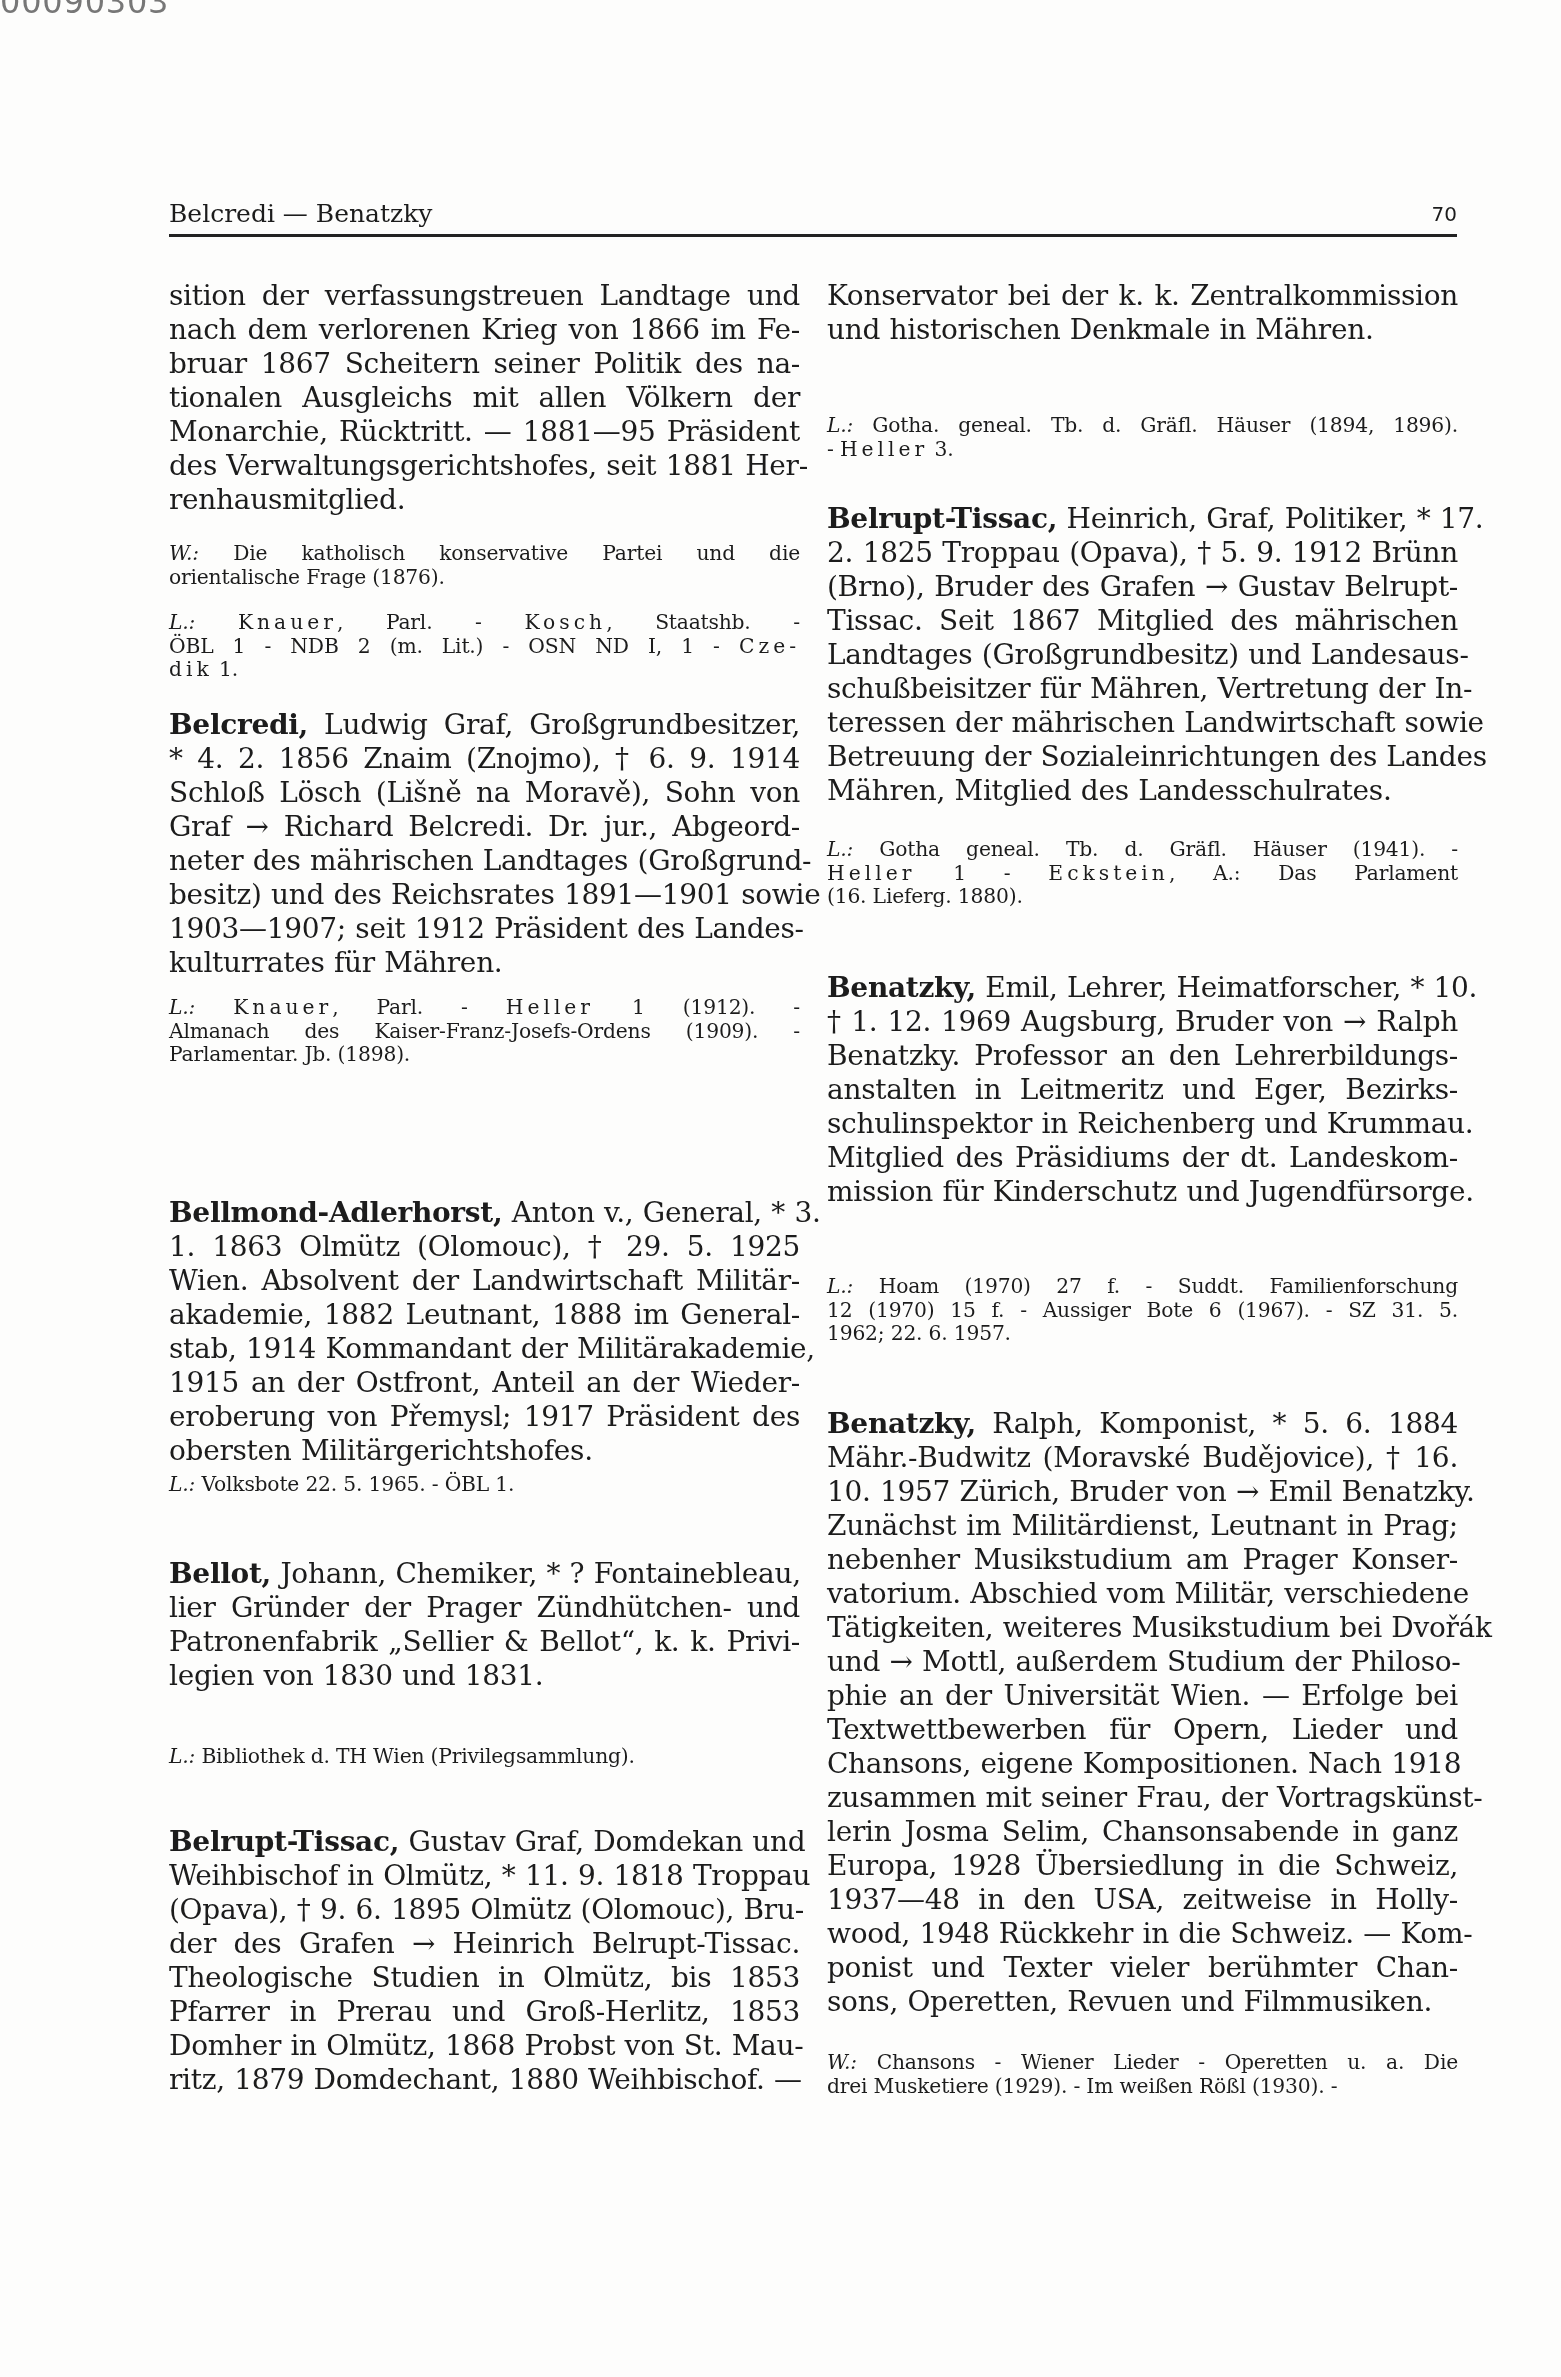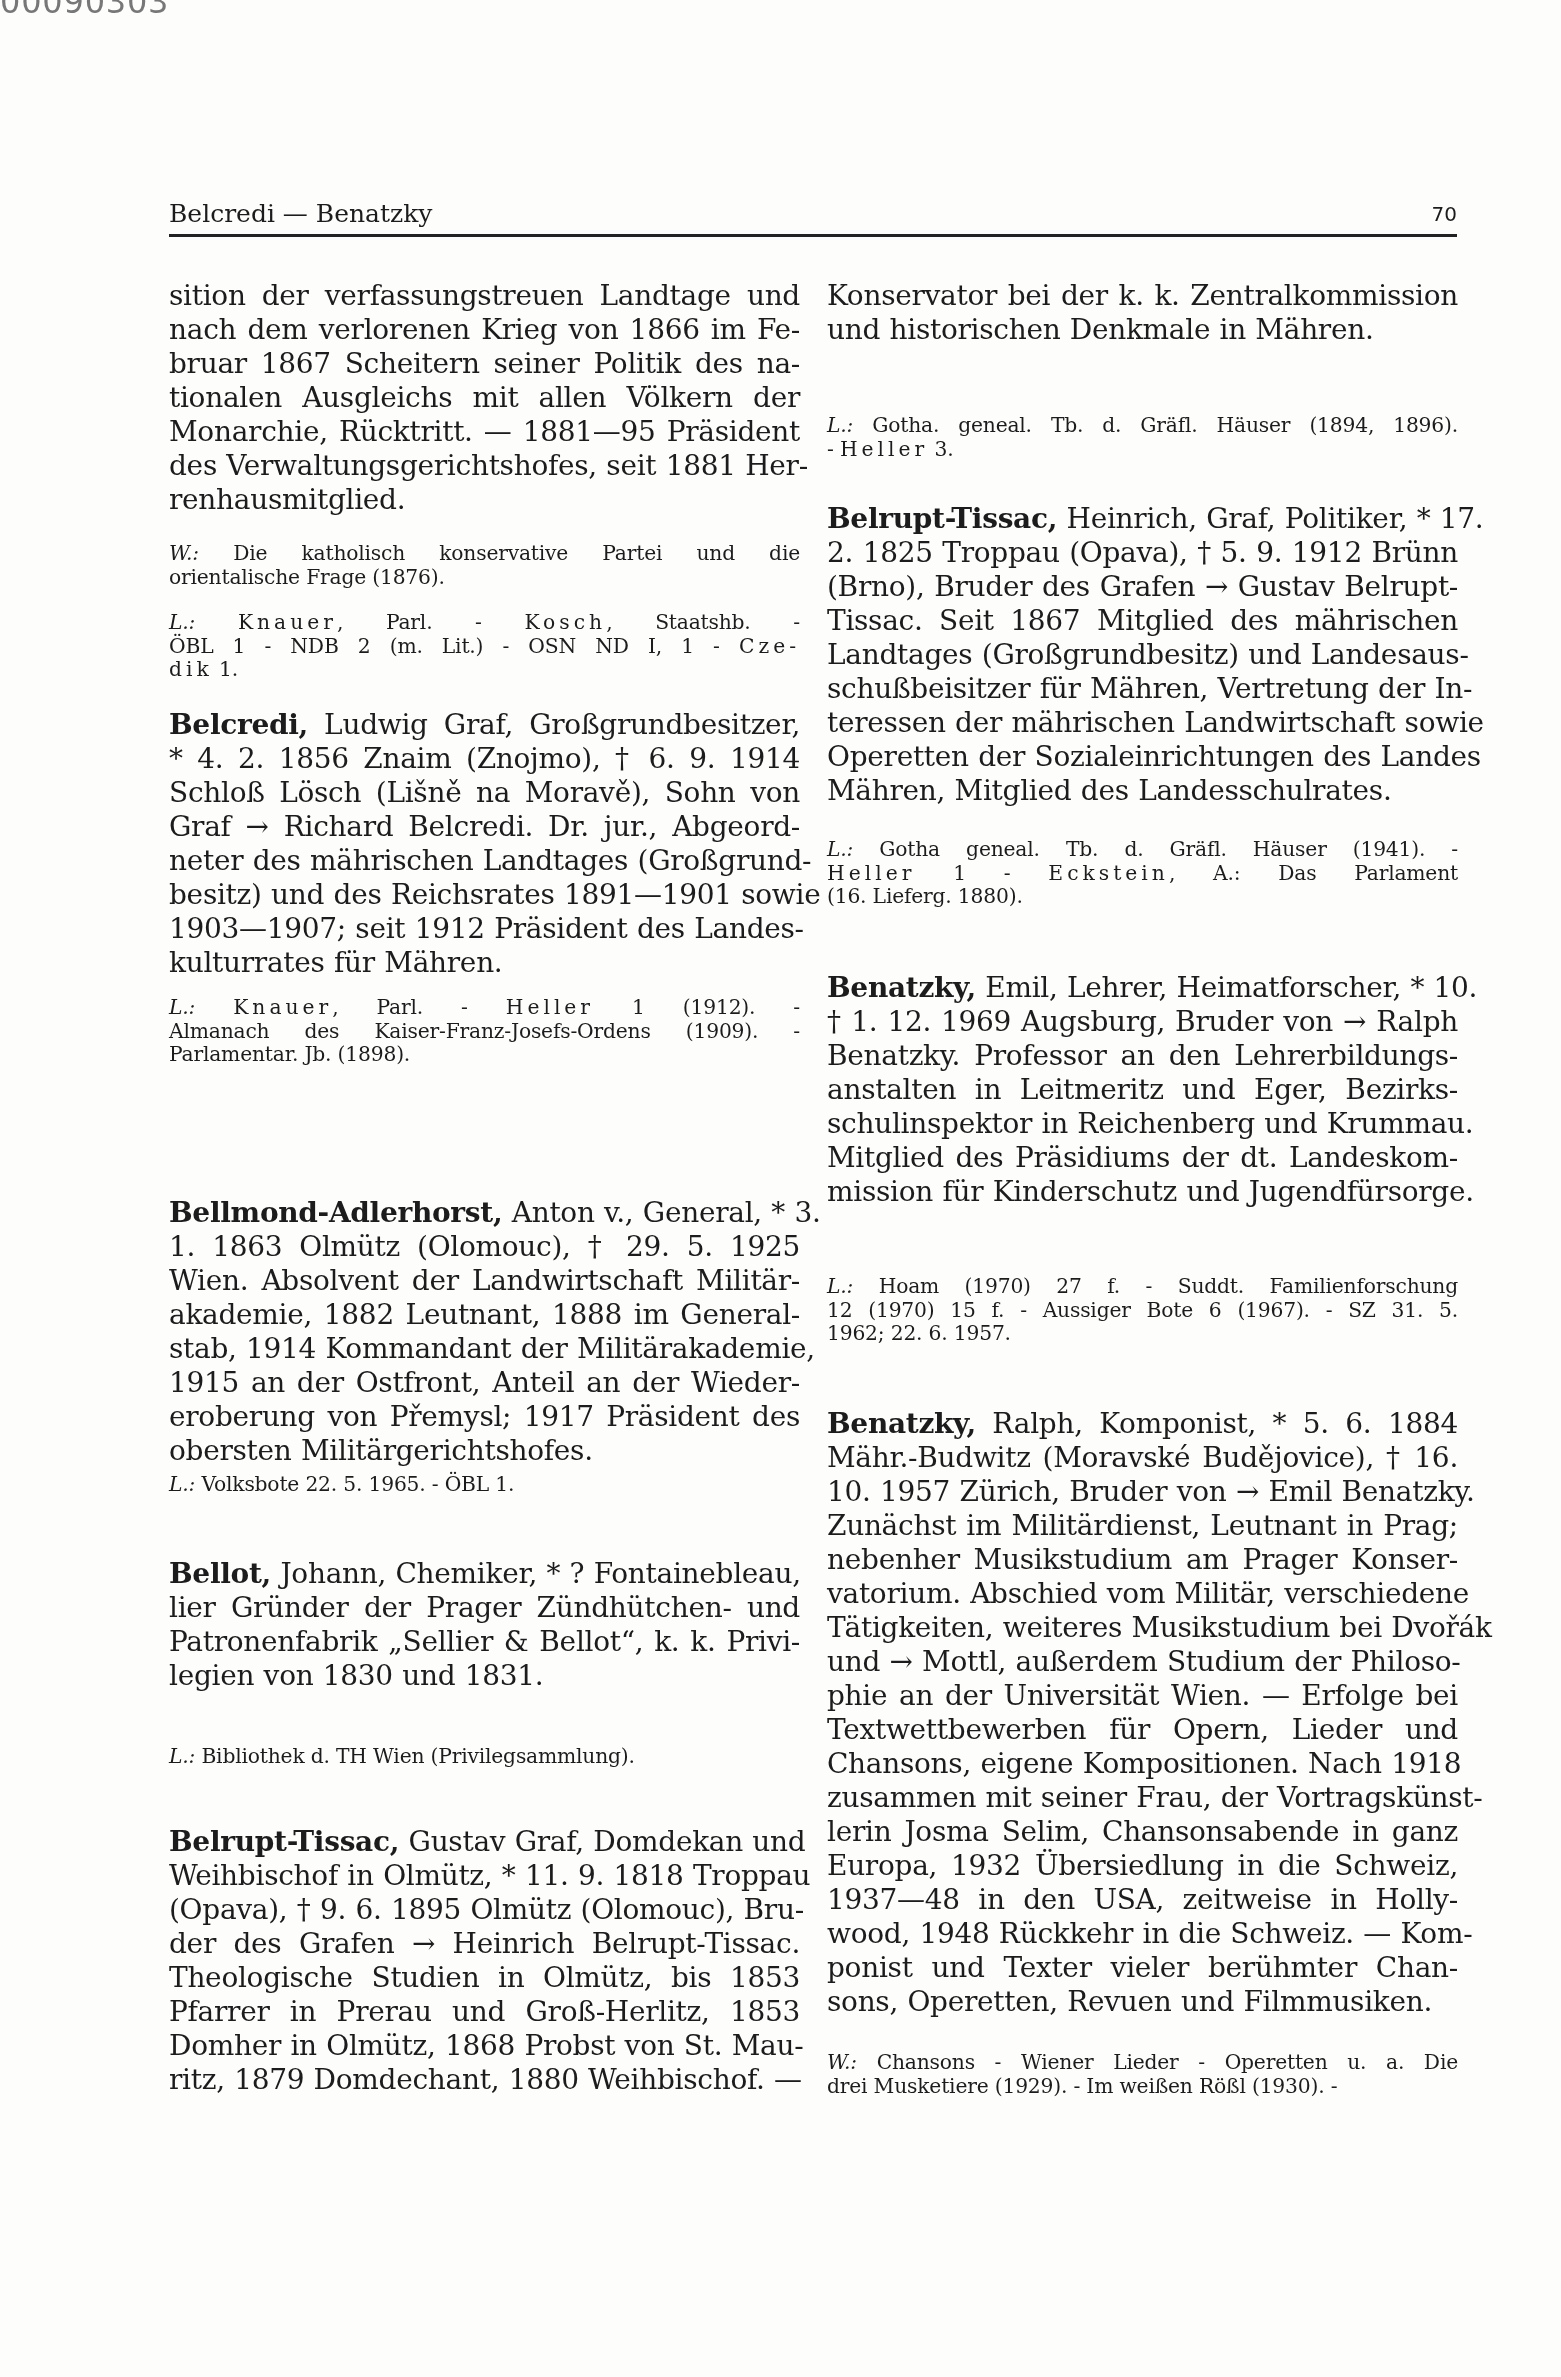--- a/index.html
+++ b/index.html
@@ -137,21 +137,21 @@
     </div>
 
   <div class="block body" style="top:502px">
       <span class="line"><span class="hw">Belrupt-Tissac,</span> Heinrich, Graf, Politiker, * 17.</span>
       <span class="line">2. 1825 Troppau (Opava), † 5. 9. 1912 Brünn</span>
       <span class="line">(Brno), Bruder des Grafen → Gustav Belrupt-</span>
       <span class="line">Tissac. Seit 1867 Mitglied des mährischen</span>
       <span class="line">Landtages (Großgrundbesitz) und Landesaus-</span>
       <span class="line">schußbeisitzer für Mähren, Vertretung der In-</span>
       <span class="line">teressen der mährischen Landwirtschaft sowie</span>
-      <span class="line">Operetten der Sozialeinrichtungen des Landes</span>
+      <span class="line">Betreuung der Sozialeinrichtungen des Landes</span>
       <span class="line last">Mähren, Mitglied des Landesschulrates.</span>
     </div>
   <div class="block src" style="top:838px">
       <span class="line"><span class="lab">L.: </span>Gotha geneal. Tb. d. Gräfl. Häuser (1941). -</span>
       <span class="line"><span class="sp">Heller</span> 1 - <span class="sp">Eckstein</span>, A.: Das Parlament</span>
       <span class="line last">(16. Lieferg. 1880).</span>
     </div>
 
   <div class="block body" style="top:971px">
       <span class="line"><span class="hw">Benatzky,</span> Emil, Lehrer, Heimatforscher, * 10.</span>
@@ -175,21 +175,21 @@
       <span class="line">Zunächst im Militärdienst, Leutnant in Prag;</span>
       <span class="line">nebenher Musikstudium am Prager Konser-</span>
       <span class="line">vatorium. Abschied vom Militär, verschiedene</span>
       <span class="line">Tätigkeiten, weiteres Musikstudium bei Dvořák</span>
       <span class="line">und → Mottl, außerdem Studium der Philoso-</span>
       <span class="line">phie an der Universität Wien. — Erfolge bei</span>
       <span class="line">Textwettbewerben für Opern, Lieder und</span>
       <span class="line">Chansons, eigene Kompositionen. Nach 1918</span>
       <span class="line">zusammen mit seiner Frau, der Vortragskünst-</span>
       <span class="line">lerin Josma Selim, Chansonsabende in ganz</span>
-      <span class="line">Europa, 1932 Übersiedlung in die Schweiz,</span>
+      <span class="line">Europa, 1928 Übersiedlung in die Schweiz,</span>
       <span class="line">1937—48 in den USA, zeitweise in Holly-</span>
       <span class="line">wood, 1948 Rückkehr in die Schweiz. — Kom-</span>
       <span class="line">ponist und Texter vieler berühmter Chan-</span>
       <span class="line last">sons, Operetten, Revuen und Filmmusiken.</span>
     </div>
   <div class="block src" style="top:2051px">
       <span class="line"><span class="lab">W.: </span>Chansons - Wiener Lieder - Operetten u. a. Die</span>
       <span class="line last">drei Musketiere (1929). - Im weißen Rößl (1930). -</span>
     </div>
 </div>

